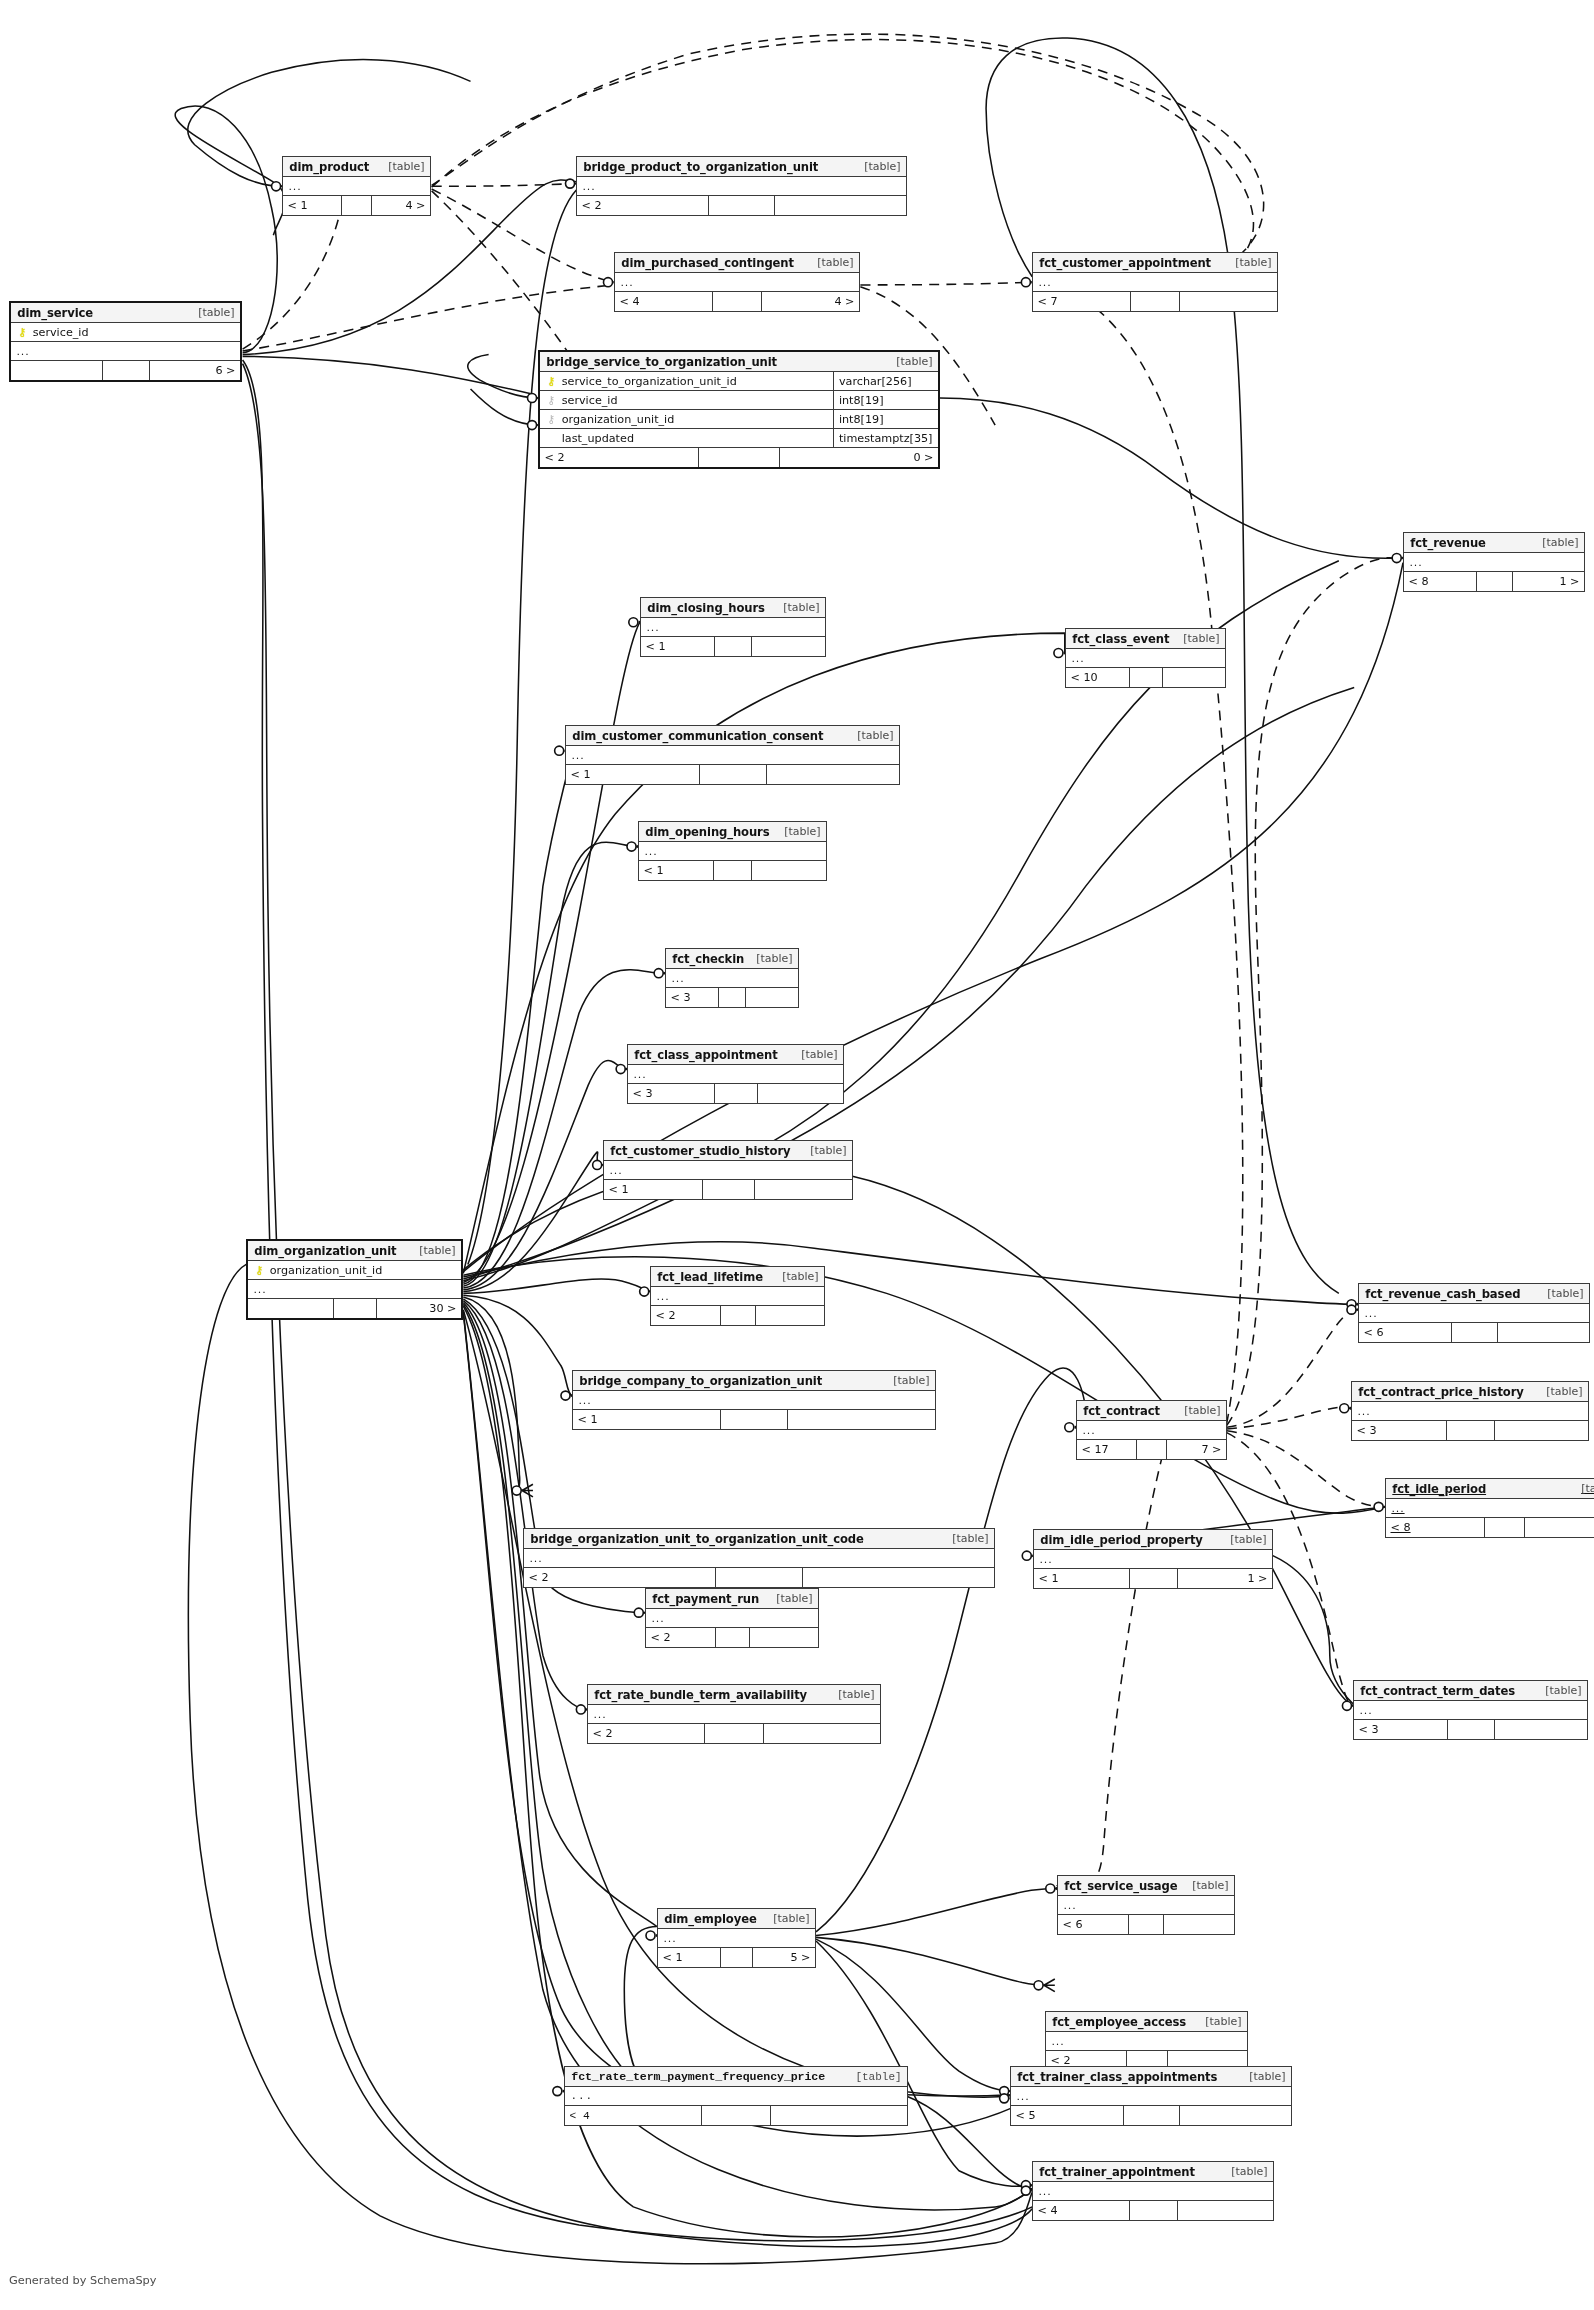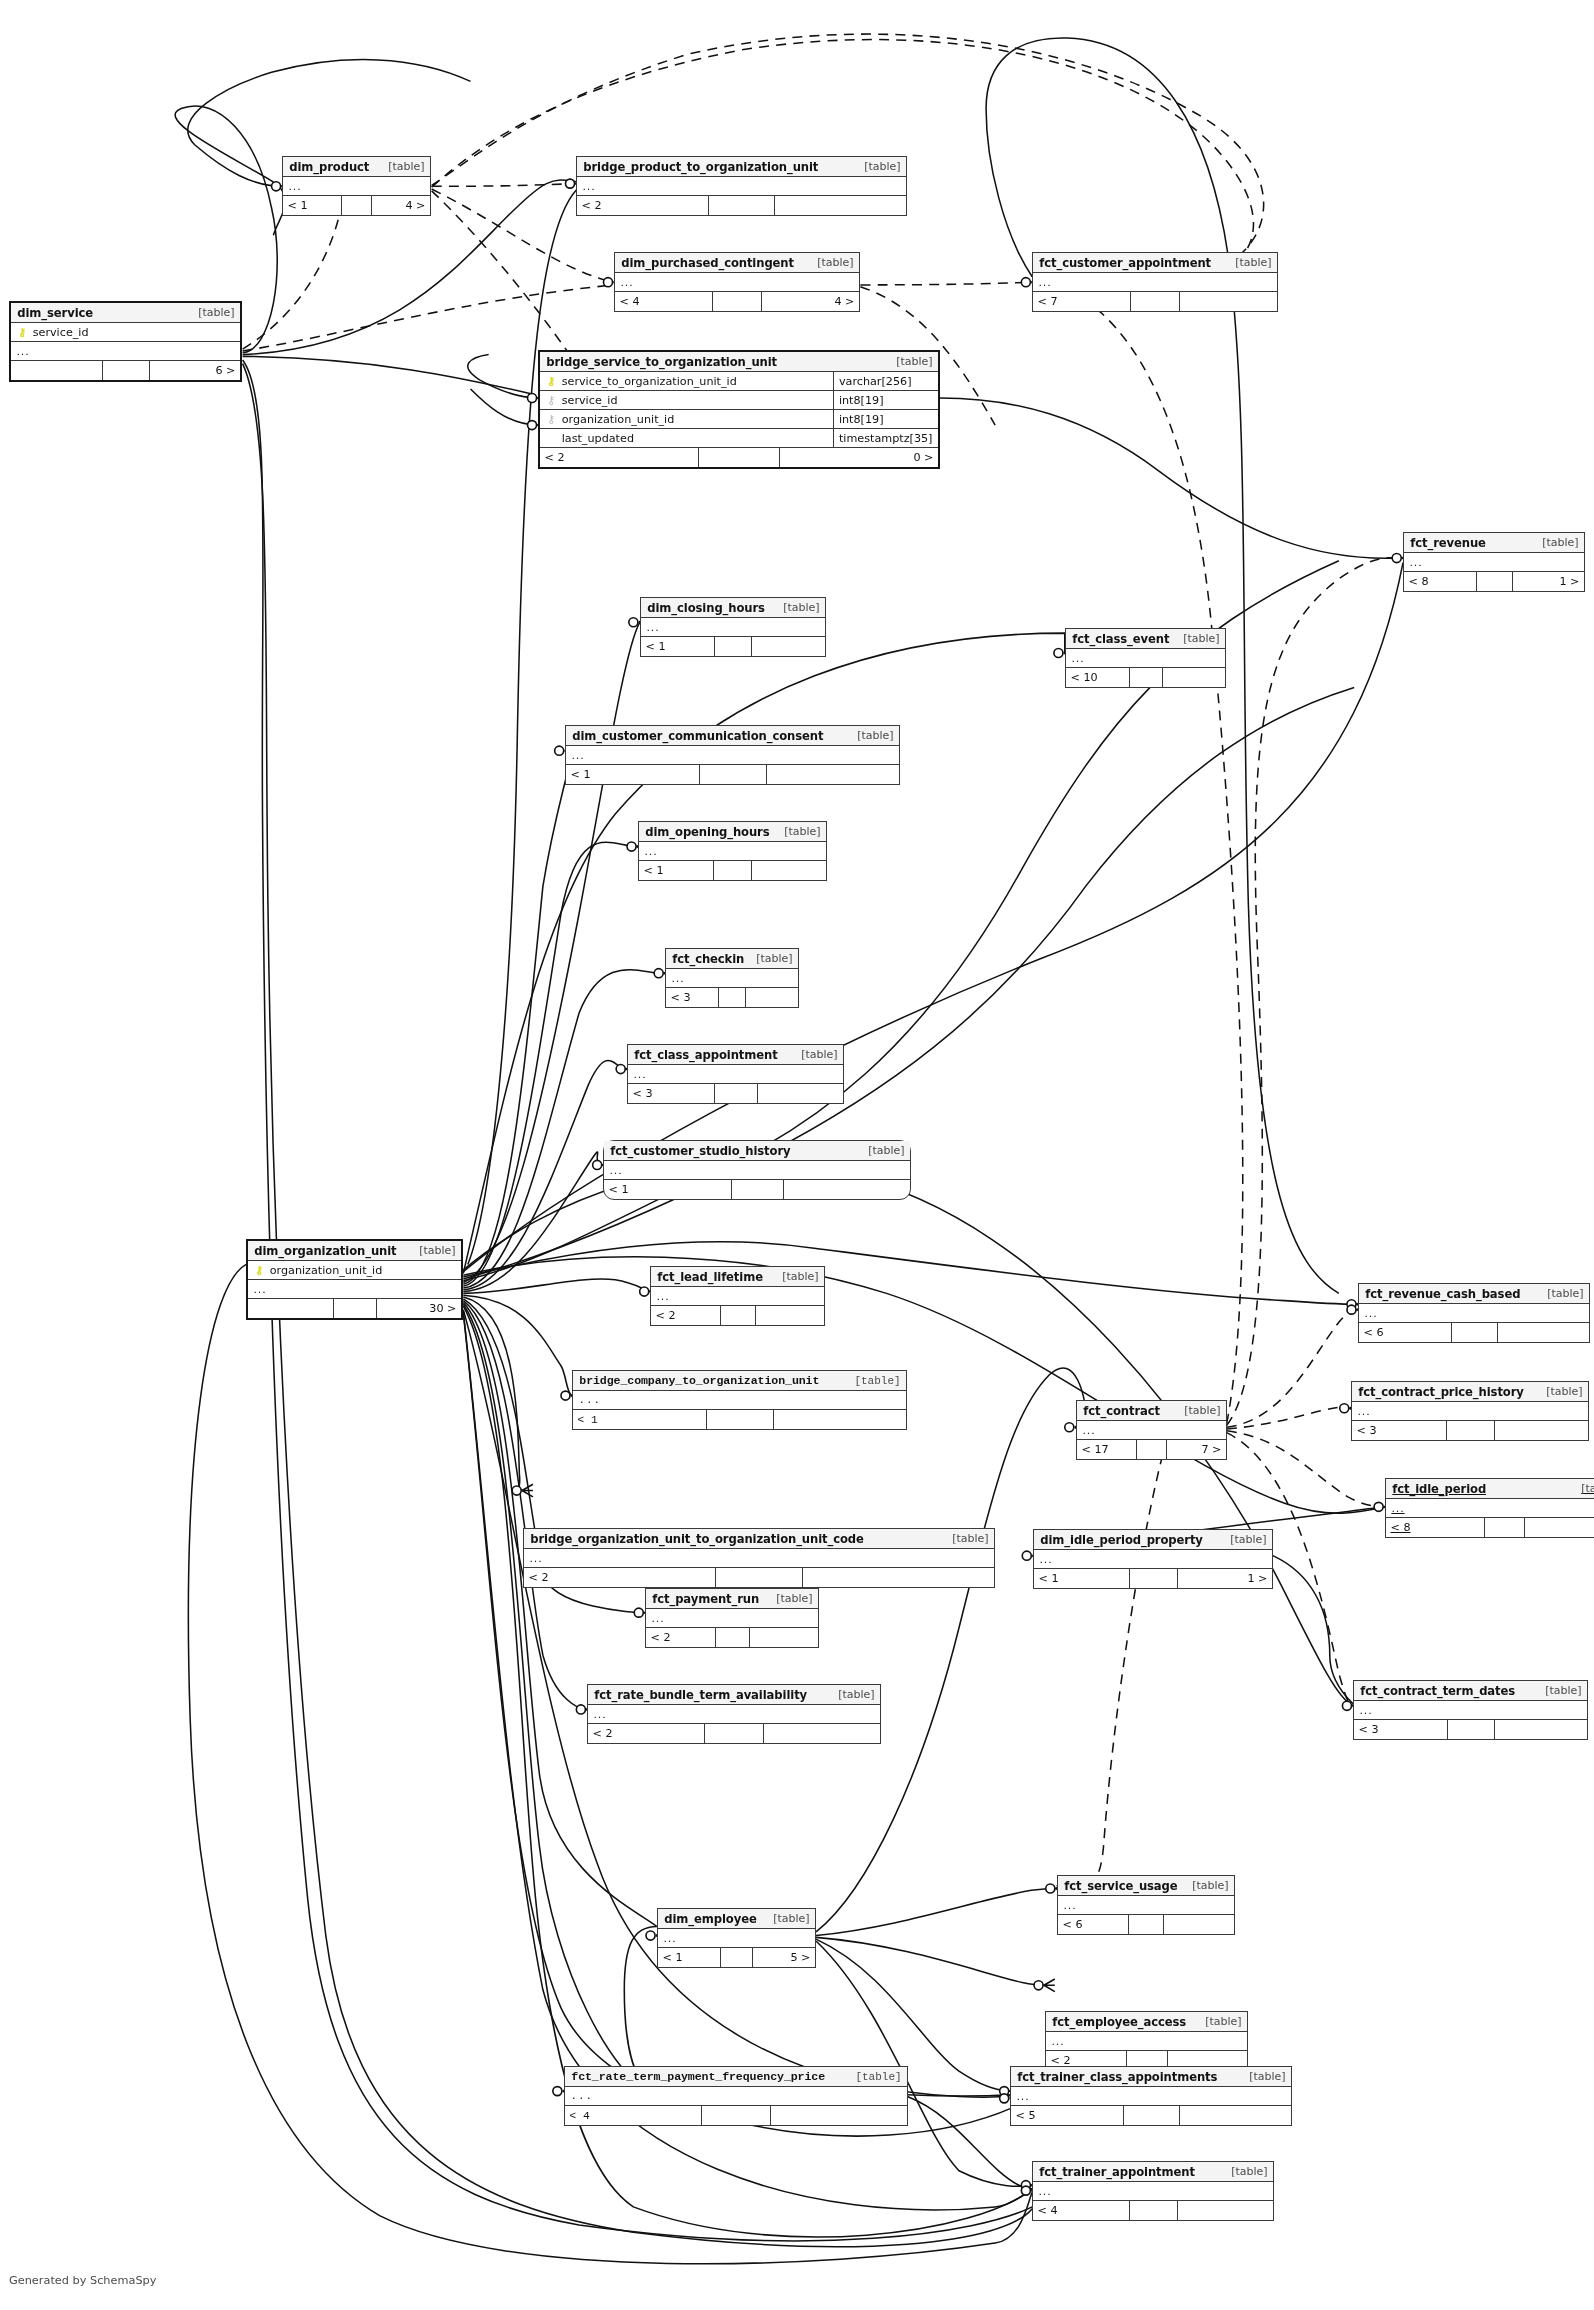--- a/index.html
+++ b/index.html
@@ -383,21 +383,21 @@
           <span class="tname">fct_class_appointment</span>
           <span class="ttype">[table]</span>
         </div>
         <div class="trow ellipsis">...</div>
         <div class="tfoot">
           <div class="f l" style="flex: 1 1 0px;">&lt; 3</div>
           <div class="f mid" style="flex: 0 0 43px;"></div>
           <div class="f" style="flex: 1 1 0px;"></div>
         </div>
       </div>
-      <div class="tbl" style="left: 603px; top: 1140px; width: 308px; border-radius: 11px;">
+      <div class="tbl" style="left: 603px; top: 1140px; width: 250px;">
         <div class="thead">
           <span class="tname">fct_customer_studio_history</span>
           <span class="ttype">[table]</span>
         </div>
         <div class="trow ellipsis">...</div>
         <div class="tfoot">
           <div class="f l" style="flex: 1 1 0px;">&lt; 1</div>
           <div class="f mid" style="flex: 0 0 52px;"></div>
           <div class="f" style="flex: 1 1 0px;"></div>
         </div>
@@ -434,21 +434,21 @@
           <span class="tname">fct_revenue_cash_based</span>
           <span class="ttype">[table]</span>
         </div>
         <div class="trow ellipsis">...</div>
         <div class="tfoot">
           <div class="f l" style="flex: 1 1 0px;">&lt; 6</div>
           <div class="f mid" style="flex: 0 0 46px;"></div>
           <div class="f" style="flex: 1 1 0px;"></div>
         </div>
       </div>
-      <div class="tbl" style="left: 572px; top: 1370px; width: 335px; font-family: Liberation Mono, monospace;">
+      <div class="tbl" style="left: 572px; top: 1370px; width: 364px;">
         <div class="thead">
           <span class="tname">bridge_company_to_organization_unit</span>
           <span class="ttype">[table]</span>
         </div>
         <div class="trow ellipsis">...</div>
         <div class="tfoot">
           <div class="f l" style="flex: 1 1 0px;">&lt; 1</div>
           <div class="f mid" style="flex: 0 0 67px;"></div>
           <div class="f" style="flex: 1 1 0px;"></div>
         </div>

